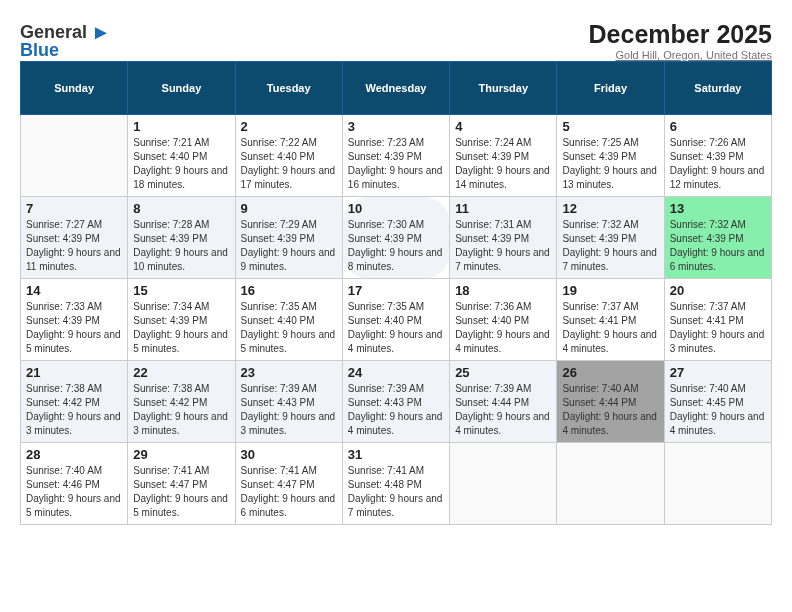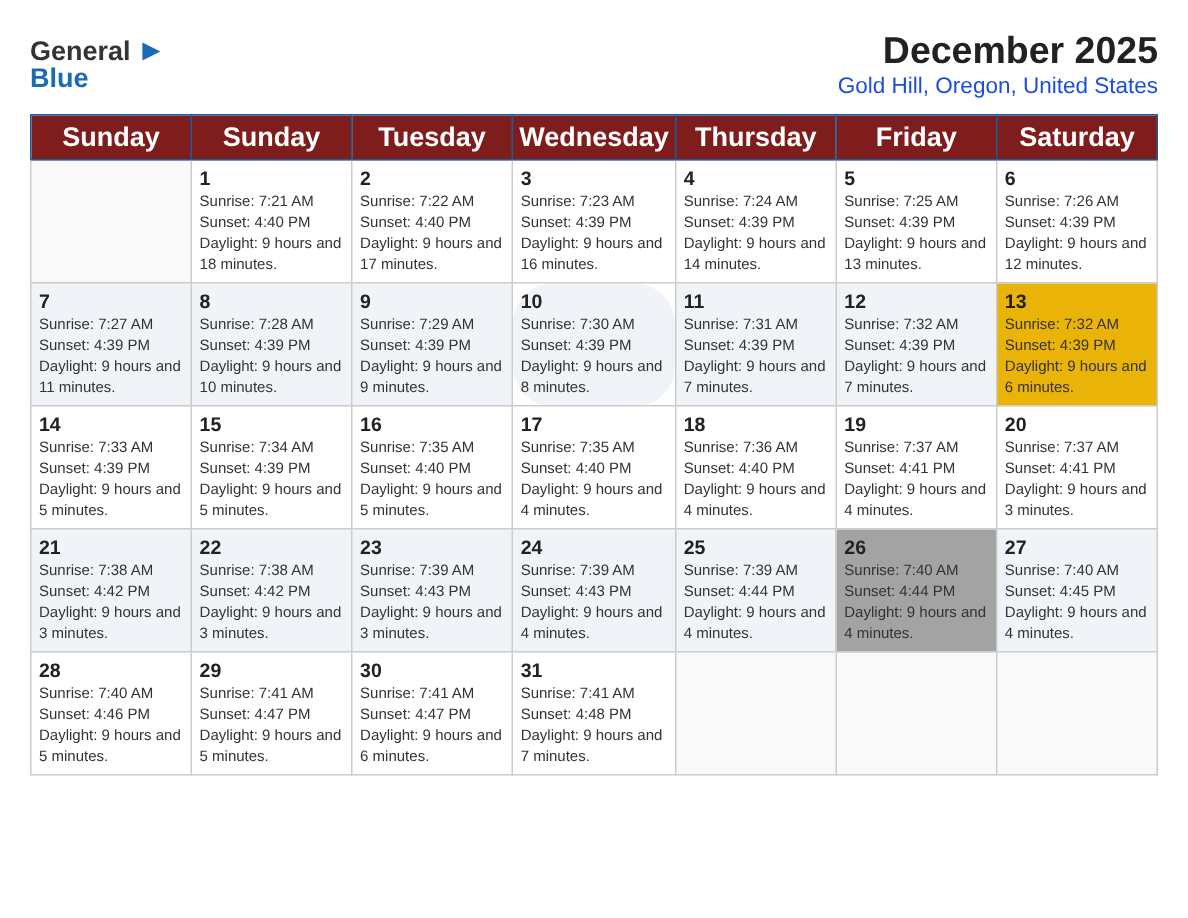--- a/index.html
+++ b/index.html
@@ -6,22 +6,22 @@
     body {
       font-family: Arial, sans-serif;
       background: #fff;
       width: 792px;
       min-height: 612px;
       padding: 20px;
     }
     .header {
       display: flex;
       justify-content: space-between;
-      align-items: center;
-      margin-bottom: 10px;
+      align-items: flex-end;
+      margin-bottom: 0;
     }
     .logo {
       display: flex;
       flex-direction: column;
       align-items: flex-start;
     }
     .logo-text {
       display: flex;
       align-items: center;
       gap: 2px;
@@ -38,34 +38,35 @@
     }
     .title-section {
       text-align: right;
     }
     .month-title {
       font-size: 25px;
       font-weight: bold;
       color: #222;
     }
     .location {
-      font-size: 15px;
-      color: #1d4ed8;
+      font-size: 11px;
+      color: #737373;
+      text-decoration: underline;
     }
     .calendar {
       width: 100%;
       border-collapse: collapse;
       border: 1px solid #ccc;
     }
     .calendar th {
-      background-color: #7f1d1d;
+      background-color: #0c4a6e;
       color: white;
       text-align: center;
-      padding: 4px 4px;
-      font-size: 18px;
+      padding: 20px 4px;
+      font-size: 11px;
       font-weight: bold;
       border: 1px solid #1a5ea0;
     }
     .calendar td {
       vertical-align: top;
       border: 1px solid #ccc;
       padding: 4px 5px;
       width: 107px;
       min-height: 80px;
       font-size: 10.5px;
@@ -166,21 +167,21 @@
           <div class="day-info">Sunrise: 7:30 AM<br>Sunset: 4:39 PM<br>Daylight: 9 hours and 8 minutes.</div>
         </td>
         <td style="background-color: rgb(240, 244, 249);">
           <span class="day-number">11</span>
           <div class="day-info">Sunrise: 7:31 AM<br>Sunset: 4:39 PM<br>Daylight: 9 hours and 7 minutes.</div>
         </td>
         <td style="background-color: rgb(240, 244, 249);">
           <span class="day-number">12</span>
           <div class="day-info">Sunrise: 7:32 AM<br>Sunset: 4:39 PM<br>Daylight: 9 hours and 7 minutes.</div>
         </td>
-        <td style="background-color: #eab308;">
+        <td style="background-color: #86efac;">
           <span class="day-number">13</span>
           <div class="day-info">Sunrise: 7:32 AM<br>Sunset: 4:39 PM<br>Daylight: 9 hours and 6 minutes.</div>
         </td>
       </tr>
       <tr>
         <td>
           <span class="day-number">14</span>
           <div class="day-info">Sunrise: 7:33 AM<br>Sunset: 4:39 PM<br>Daylight: 9 hours and 5 minutes.</div>
         </td>
         <td>

